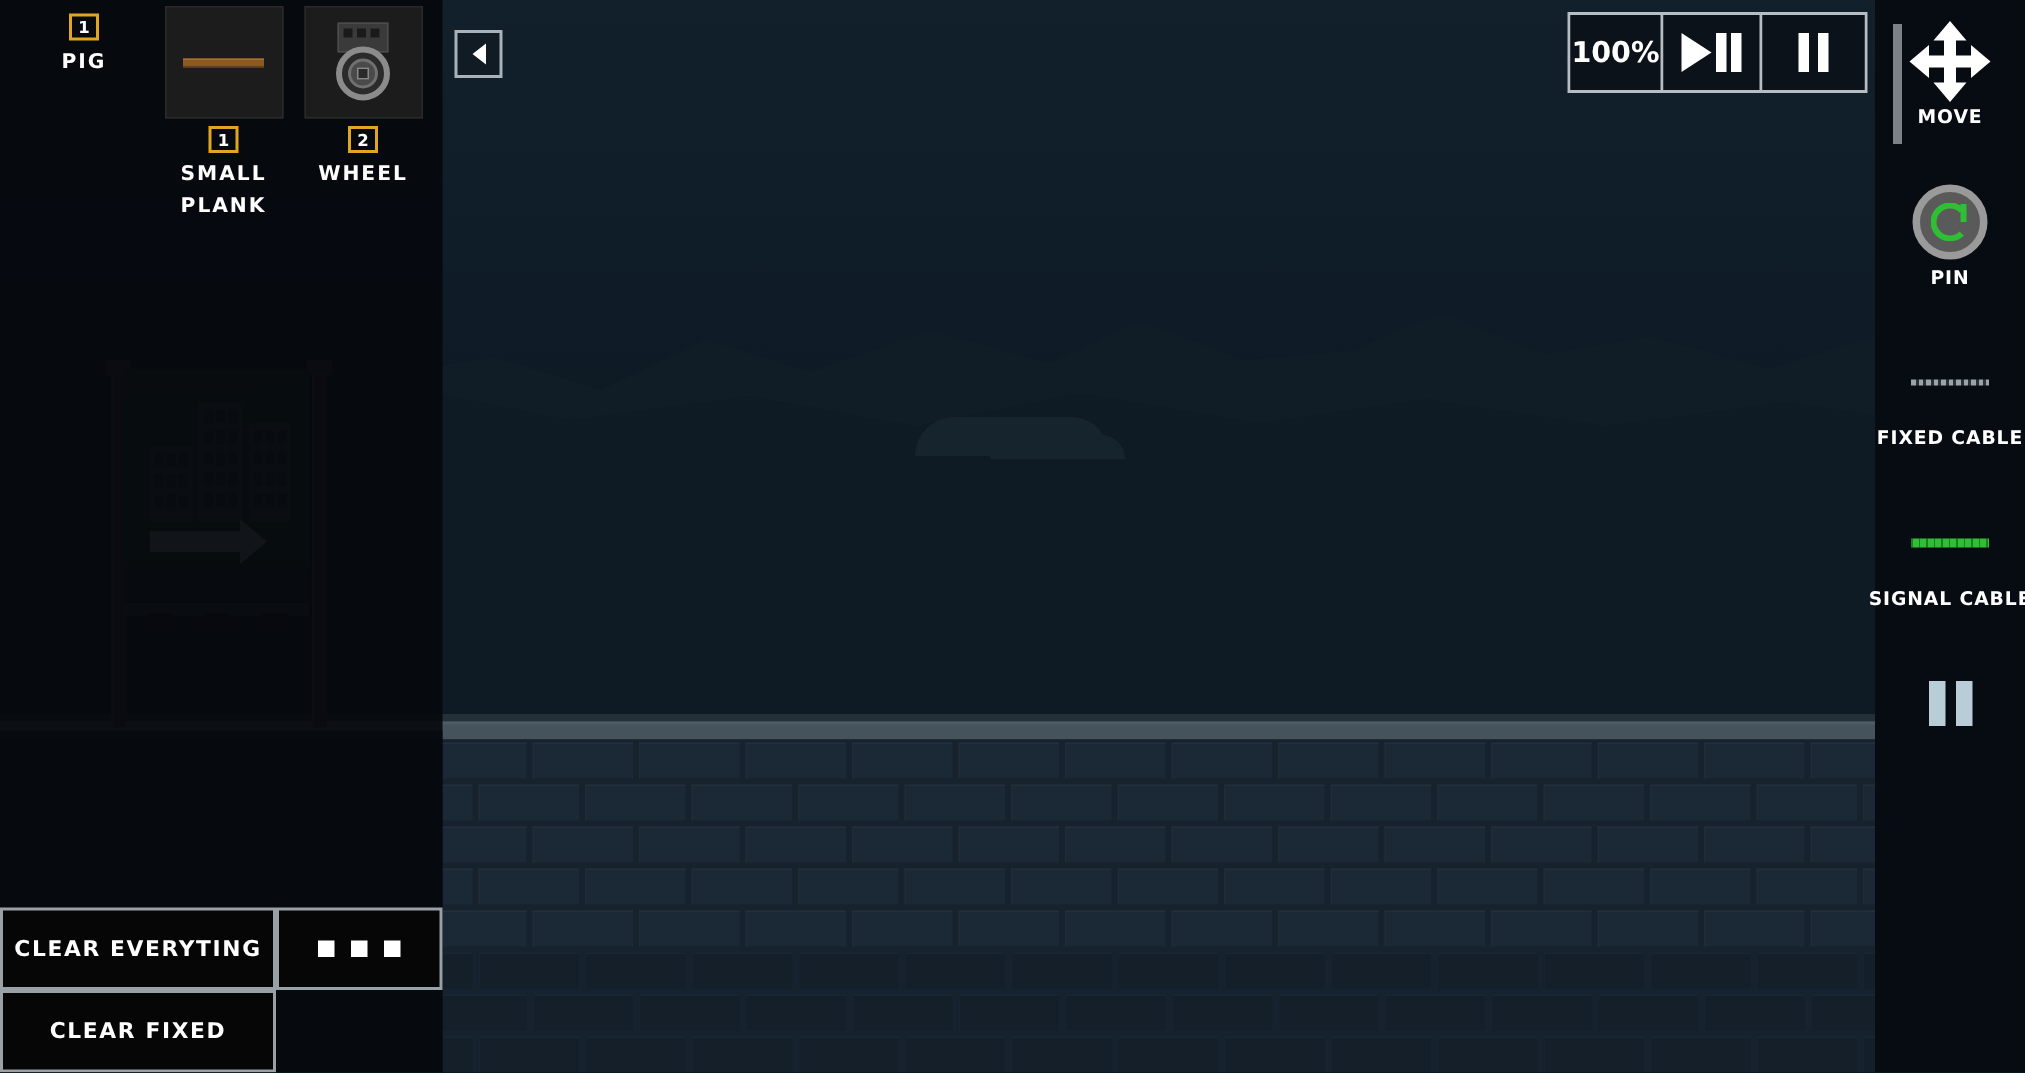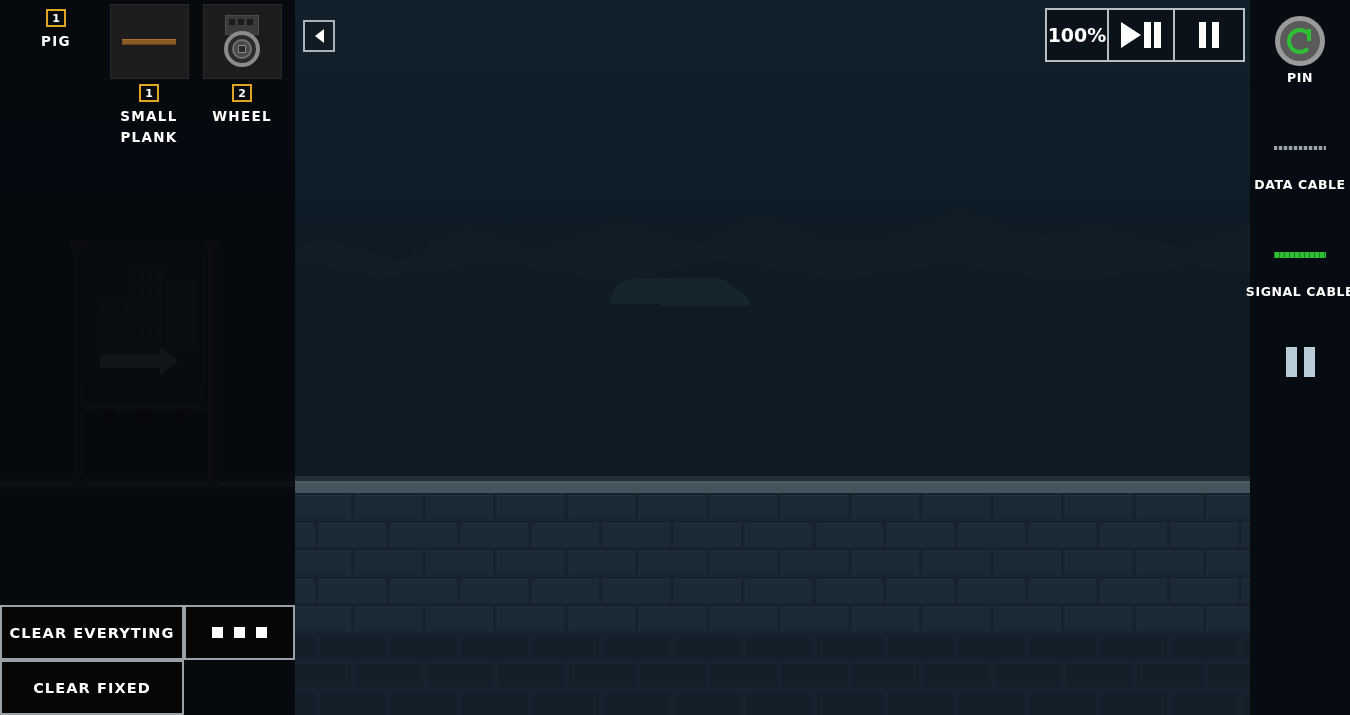--- a/index.html
+++ b/index.html
@@ -790,36 +790,49 @@
       <span class="bar-v"></span>
     </div>
     <div class="pb-btn pb-pause">
       <span class="bar-v"></span>
       <span class="bar-v"></span>
     </div>
   </div>
 
   <div class="toolbar">
 
+    <div class="tool selected">
+      <div class="tool-ico">
+        <div class="move-ico">
+          <div class="arm bar-h"></div>
+          <div class="arm bar-v"></div>
+          <div class="tri t-up"></div>
+          <div class="tri t-dn"></div>
+          <div class="tri t-lf"></div>
+          <div class="tri t-rt"></div>
+        </div>
+      </div>
+      <div class="tool-label">MOVE</div>
+    </div>
 
     <div class="tool">
       <div class="tool-ico">
         <div class="pin-disc">
             <div class="pin-green"></div>
           </div>
       </div>
       <div class="tool-label">PIN</div>
     </div>
 
 
     <div class="tool">
       <div class="tool-ico">
         <div class="cable-fixed"></div>
       </div>
-      <div class="tool-label">DATA CABLE</div>
+      <div class="tool-label">FIXED CABLE</div>
     </div>
 
     <div class="tool">
       <div class="tool-ico">
         <div class="cable-signal"></div>
       </div>
       <div class="tool-label">SIGNAL CABLE</div>
     </div>
 
 

